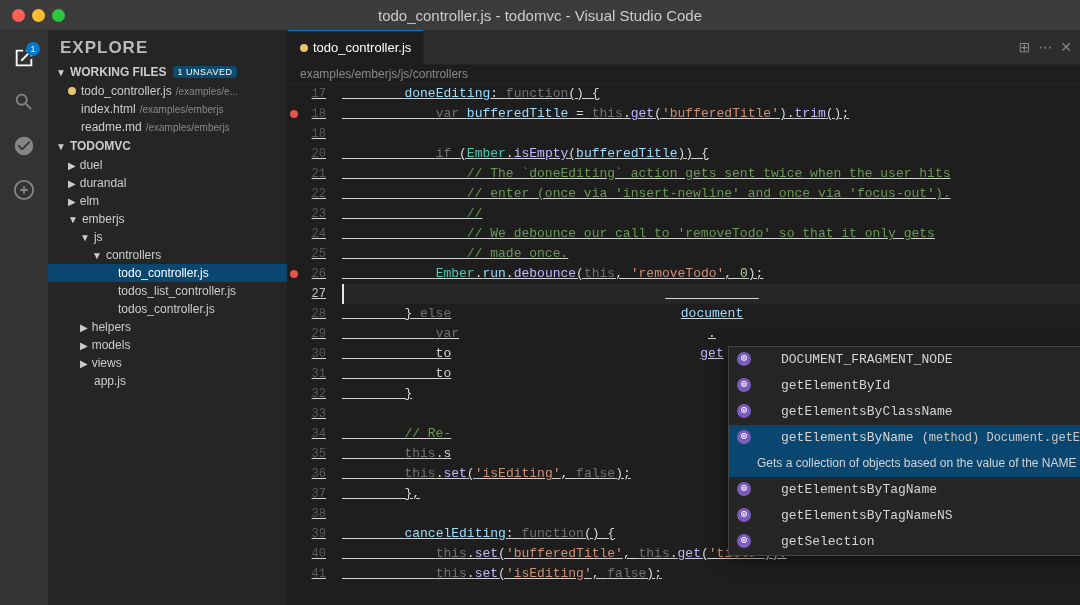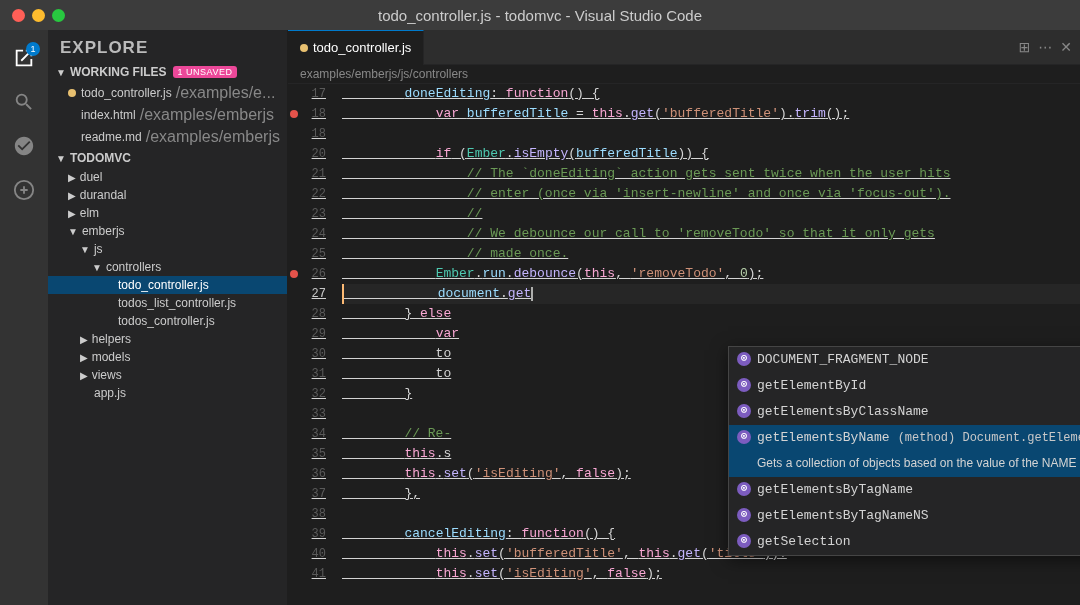--- a/index.html
+++ b/index.html
@@ -87,21 +87,21 @@
       font-weight: 700;
       color: #cccccc;
       cursor: pointer;
       user-select: none;
     }
     .sidebar-section-header .arrow {
       margin-right: 4px; font-size: 10px; color: #cccccc;
     }
     .sidebar-section-header .badge-unsaved {
       margin-left: 6px;
-      background: #ec4899;
+      background: #0c4a6e;
       color: white;
       font-size: 9px;
       padding: 1px 5px;
       border-radius: 3px;
       font-weight: normal;
       letter-spacing: 0.5px;
     }
     .file-item {
       display: flex; align-items: center;
       padding: 2px 8px 2px 20px;
@@ -109,21 +109,21 @@
       color: #cccccc;
       cursor: pointer;
       white-space: nowrap; overflow: hidden; text-overflow: ellipsis;
     }
     .file-item .dot {
       width: 8px; height: 8px; border-radius: 50%; background: #e8c070;
       margin-right: 5px; flex-shrink: 0;
     }
     .file-item .dot.modified { background: #e8c070; }
     .file-item .path-suffix {
-      color: #888; font-size: 16px; margin-left: 4px;
+      color: #888; font-size: 10px; margin-left: 4px;
     }
 
     .tree-item {
       display: flex; align-items: center;
       padding: 2px 8px;
       font-size: 12px; color: #cccccc;
       cursor: pointer;
       white-space: nowrap;
     }
     .tree-item.active-file { background: #094771; color: white; }
@@ -221,21 +221,21 @@
     .cursor {
       display: inline-block;
       width: 2px; height: 14px;
       background: #aeafad;
       vertical-align: middle;
       animation: blink 1s infinite;
     }
     @keyframes blink { 0%,100%{opacity:1} 50%{opacity:0} }
 
     
-    .k { color: #f9a8d4; } 
+    .k { color: #737373; } 
     .f { color: #c4b5fd; } 
     .s { color: #ce9178; } 
     .c { color: #6a9955; } 
     .n { color: #9cdcfe; } 
     .p { color: #d4d4d4; } 
     .num { color: #b5cea8; } 
     .t { color: #4ec9b0; }
 
     
     .autocomplete {
@@ -256,21 +256,21 @@
       cursor: pointer;
     }
     .autocomplete-item.selected { background: #094771; }
     .autocomplete-icon {
       width: 14px; height: 14px; border-radius: 50%;
       margin-right: 6px; margin-top: 2px; flex-shrink: 0;
       display: flex; align-items: center; justify-content: center;
       font-size: 10px; font-weight: bold; color: white;
     }
     .icon-purple { background: #7c5cbf; }
-    .autocomplete-name { color: #d4d4d4; }
+    .autocomplete-name { color: #d4d4d4; margin-left: 24px; }
     .autocomplete-detail {
       color: #d4d4d4; font-size: 12px;
       padding: 2px 8px 4px 28px;
       font-family: -apple-system, sans-serif;
       background: #094771;
     }
     .watermark {
       position: absolute;
       bottom: 60px;
       right: 60px;
@@ -454,21 +454,21 @@
         <div class="code-line"><span class="p">        </span><span class="n">doneEditing</span><span class="p">: </span><span class="k">function</span> <span class="p">() {</span></div>
         <div class="code-line"><span class="p">            </span><span class="k">var</span><span class="p"> </span><span class="n">bufferedTitle</span><span class="p"> = </span><span class="k">this</span><span class="p">.</span><span class="f">get</span><span class="p">(</span><span class="s">'bufferedTitle'</span><span class="p">).</span><span class="f">trim</span><span class="p">();</span></div>
         <div class="code-line"></div>
         <div class="code-line"><span class="p">            </span><span class="k">if</span><span class="p"> (</span><span class="t">Ember</span><span class="p">.</span><span class="f">isEmpty</span><span class="p">(</span><span class="n">bufferedTitle</span><span class="p">)) {</span></div>
         <div class="code-line"><span class="c">                // The `doneEditing` action gets sent twice when the user hits</span></div>
         <div class="code-line"><span class="c">                // enter (once via 'insert-newline' and once via 'focus-out').</span></div>
         <div class="code-line"><span class="c">                //</span></div>
         <div class="code-line"><span class="c">                // We debounce our call to 'removeTodo' so that it only gets</span></div>
         <div class="code-line"><span class="c">                // made once.</span></div>
         <div class="code-line"><span class="p">            </span><span class="t">Ember</span><span class="p">.</span><span class="n">run</span><span class="p">.</span><span class="f">debounce</span><span class="p">(</span><span class="k">this</span><span class="p">, </span><span class="s">'removeTodo'</span><span class="p">, </span><span class="num">0</span><span class="p">);</span></div>
-        <div class="code-line current-line" style="border-left: 2px solid #fdba74;"><span class="p">            </span><span class="n">document</span><span class="p">.</span><span class="f">get</span><span class="cursor"></span></div>
+        <div class="code-line current-line" style="border-left: 2px solid #e5e5e5; flex-direction: column;"><span class="p">            </span><span class="n">document</span><span class="p">.</span><span class="f">get</span><span class="cursor"></span></div>
         <div class="code-line"><span class="p">        } </span><span class="k">else</span></div>
         <div class="code-line"><span class="p">            </span><span class="k">var</span></div>
         <div class="code-line"><span class="p">            to</span></div>
         <div class="code-line"><span class="p">            to</span></div>
         <div class="code-line"><span class="p">        }</span></div>
         <div class="code-line"></div>
         <div class="code-line"><span class="c">        // Re-</span></div>
         <div class="code-line"><span class="p">        </span><span class="k">this</span><span class="p">.s</span></div>
         <div class="code-line"><span class="p">        </span><span class="k">this</span><span class="p">.</span><span class="f">set</span><span class="p">(</span><span class="s">'isEditing'</span><span class="p">, </span><span class="k">false</span><span class="p">);</span></div>
         <div class="code-line"><span class="p">        },</span></div>

